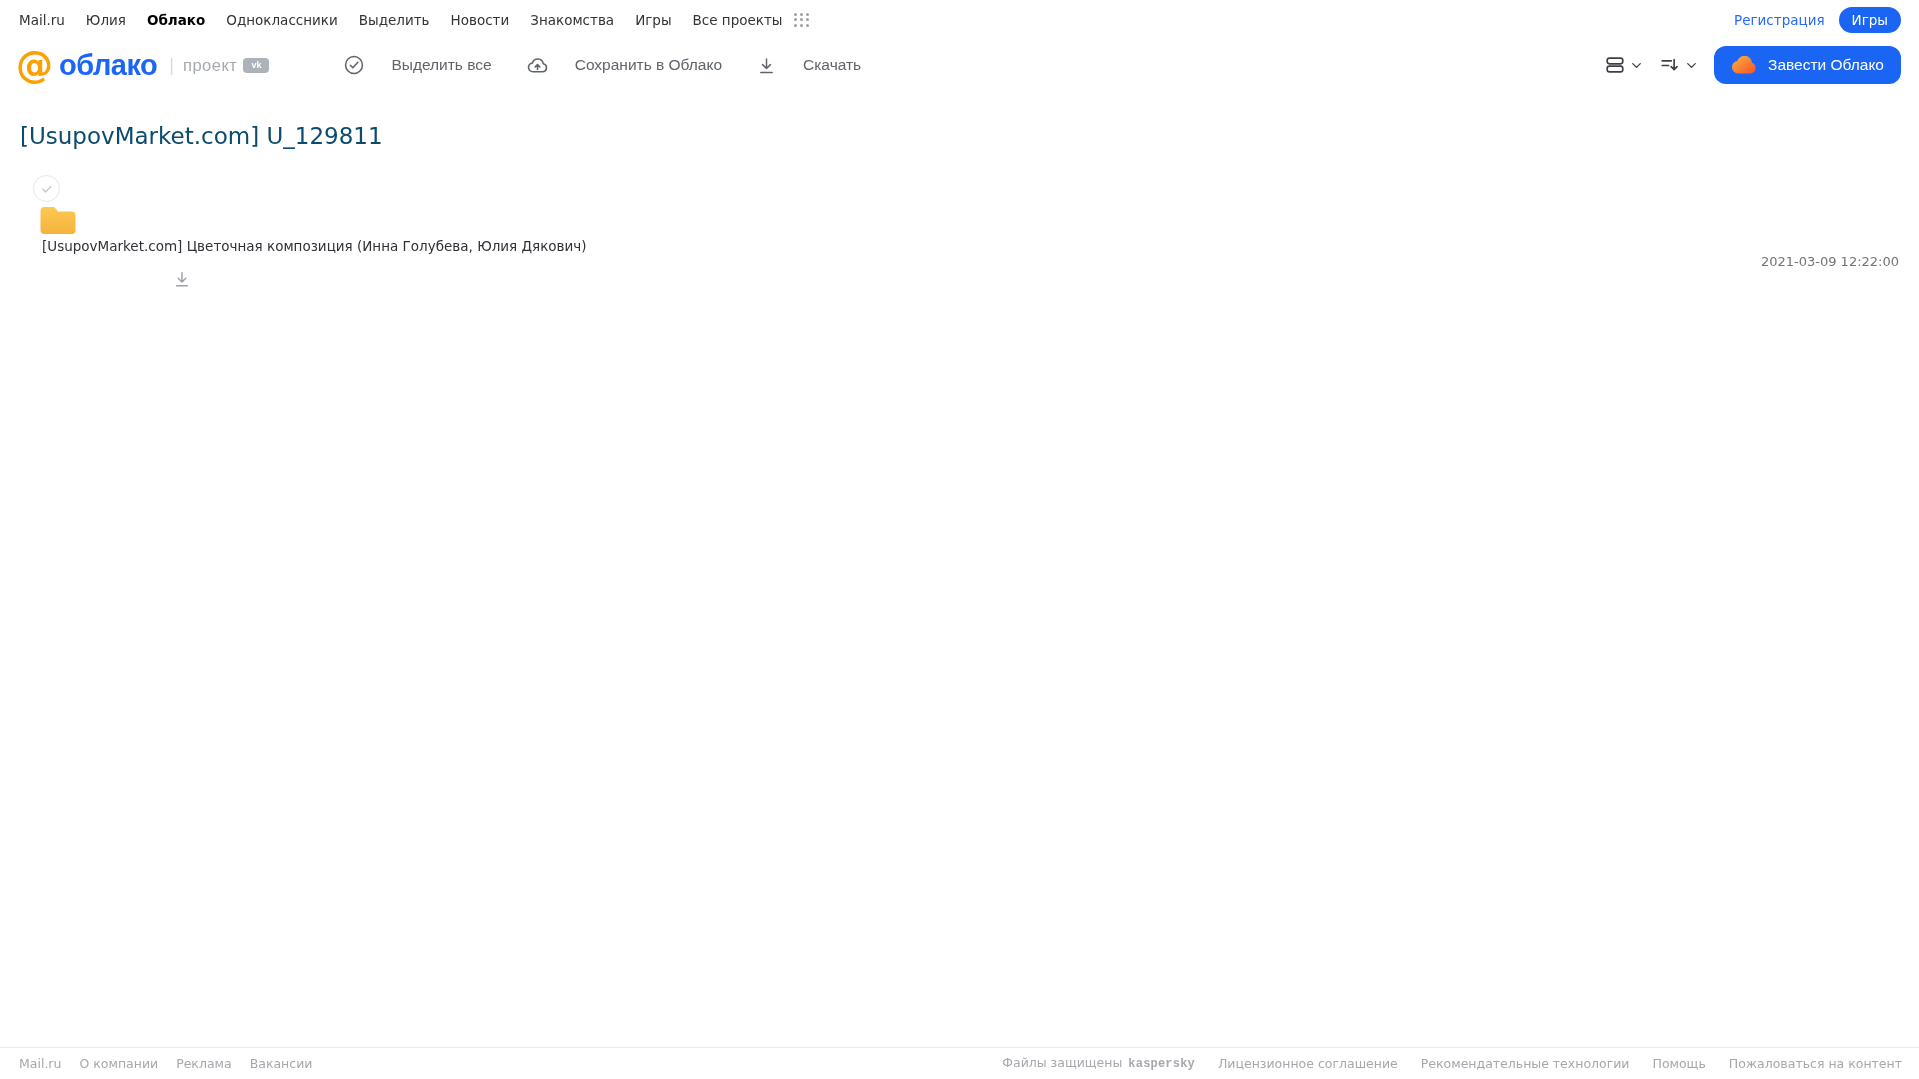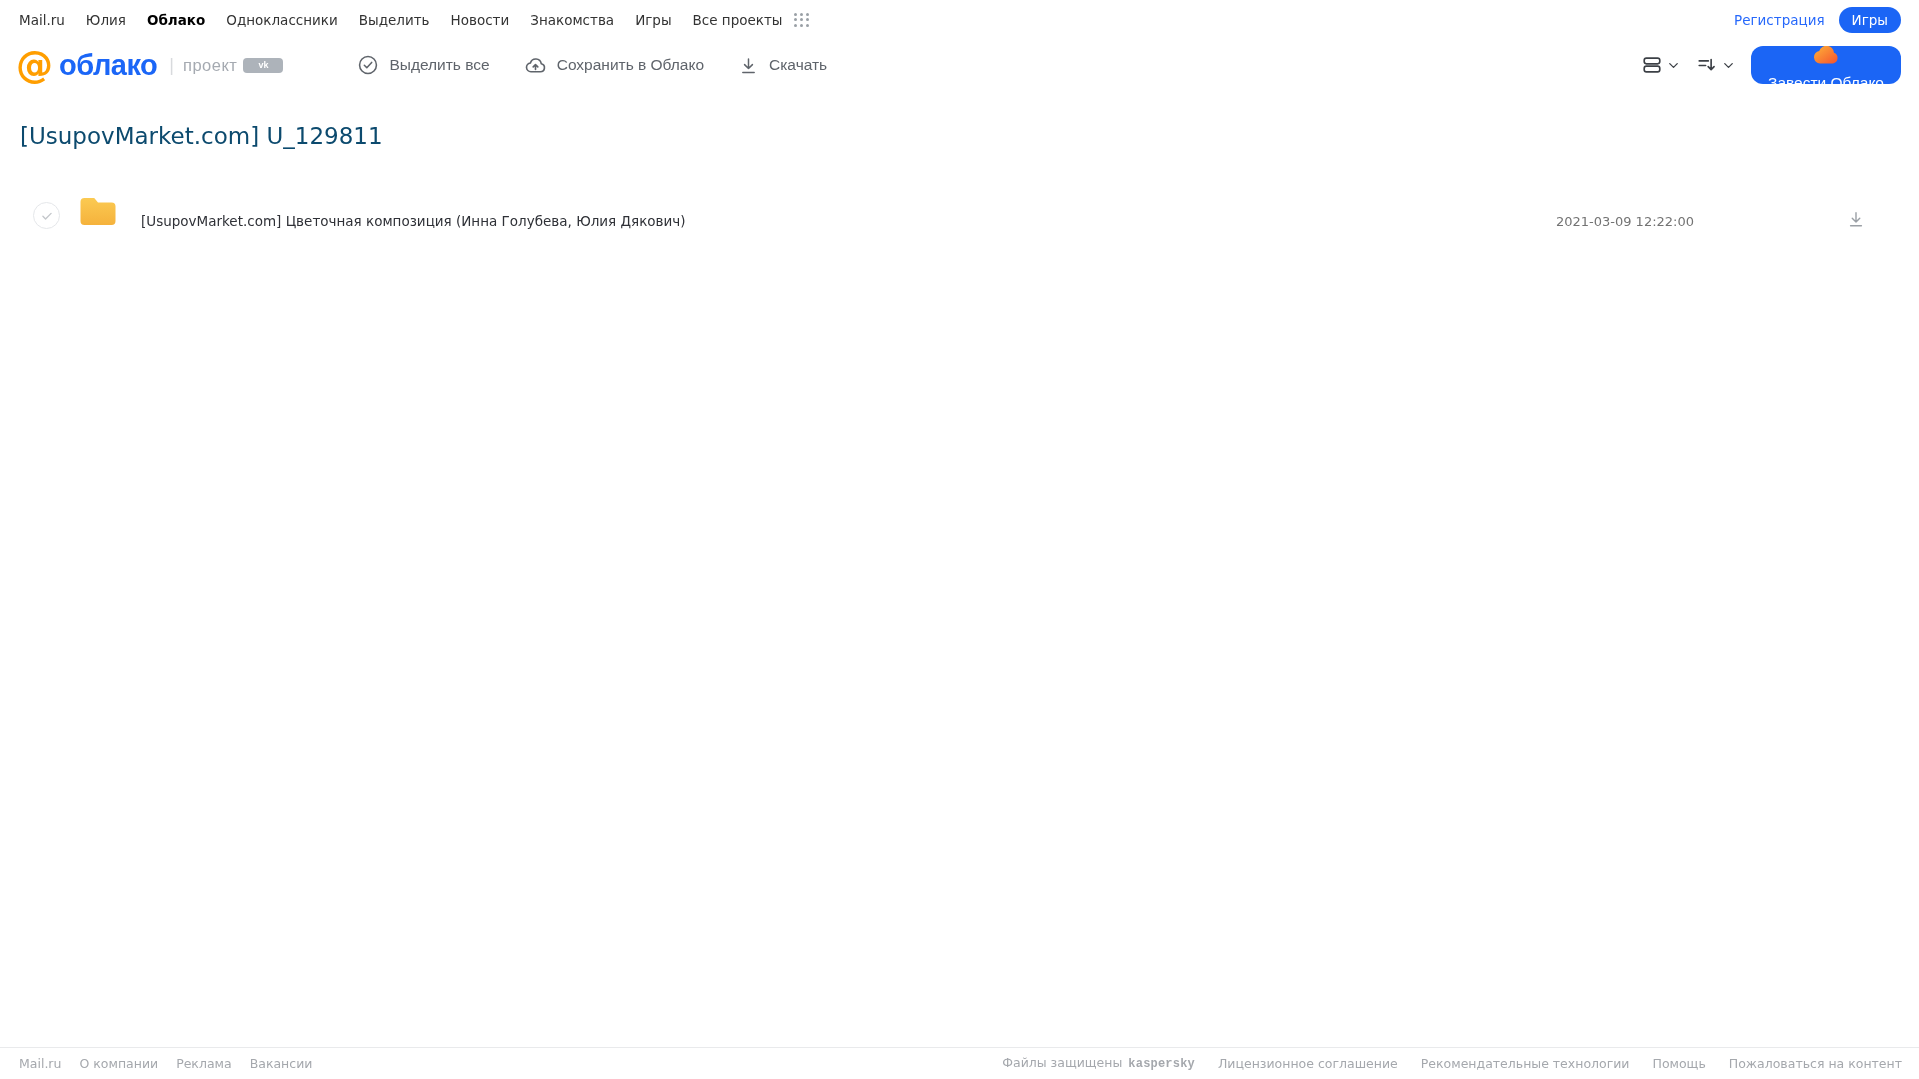--- a/index.html
+++ b/index.html
@@ -23,41 +23,41 @@
   
   .header { display:flex; align-items:center; padding:8px 18px 12px 16px; height:58px; }
   .logo { display:flex; align-items:center; cursor:pointer; }
   .logo-at { color:#ff9e00; font-size:37px; font-weight:700; line-height:30px;
              font-family:"DejaVu Sans", sans-serif; }
   .logo-word { color:#1b66f7; font-size:29px; font-weight:700; letter-spacing:-0.5px;
                margin-left:6px; line-height:30px; }
   .logo-divider { color:#d8dadd; font-size:18px; margin:0 9px 0 12px; font-weight:300; }
   .logo-project { color:#a5aab1; font-size:16.5px; letter-spacing:0.5px; }
   .vk-badge { display:inline-flex; align-items:center; justify-content:center;
-              width:40px; height:15px; background:#adb3ba; border-radius:4px;
+              width:26px; height:15px; background:#adb3ba; border-radius:4px;
               color:#fff; font-size:9px; font-weight:bold; margin-left:6px; vertical-align:1px; }
 
   .toolbar { display:flex; align-items:center; gap:34px; margin-left:74px; }
-  .tool-btn { display:flex; align-items:center; gap:10px; color:#5f646b; font-size:15.5px;
+  .tool-btn { display:flex; align-items:center; gap:26px; color:#5f646b; font-size:15.5px;
               cursor:pointer; background:none; border:none; font-family:inherit; white-space:nowrap; }
   .tool-btn svg { stroke:#5f646b; }
 
   .header-right { margin-left:auto; display:flex; align-items:center; gap:15px; }
   .icon-group { display:flex; align-items:center; gap:3px; cursor:pointer; }
   .icon-group svg { stroke:#3c4046; }
   .cloud-btn { display:flex; align-items:center; gap:10px; background:#1b65f5; color:#fff;
                border:none; border-radius:12px; height:38px; padding:0 17px; font-size:15.5px;
-               cursor:pointer; font-family:inherit;flex-direction:column; }
+               cursor:pointer; font-family:inherit; }
 
   
   .content { padding:0 20px; }
   .page-title { margin-top:27px; font-size:23px; font-weight:400; color:#0c4a6e;
                 font-family:"DejaVu Sans", sans-serif; }
 
-  .file-row { display:flex; align-items:flex-end; margin-top:26px; height:54px; cursor:pointer; }
+  .file-row { display:flex; align-items:flex-start; margin-top:26px; height:54px; cursor:pointer;flex-direction:column; }
   .row-check { width:27px; height:27px; border:1.5px solid #e5e7ea; border-radius:50%;
                background:#fff; display:flex; align-items:center; justify-content:center;
                margin-left:13px; flex:none; cursor:pointer; }
   .folder-ic { margin-left:17px; flex:none; }
   .row-name { margin-left:22px; color:#2f3137; font-size:13.5px; text-decoration:none;
               font-family:"DejaVu Sans", sans-serif; }
   .row-date { margin-left:auto; color:#737373; font-size:13px; white-space:nowrap;
               font-family:"DejaVu Sans", sans-serif; }
   .row-dl { margin-left:152px; margin-right:33px; cursor:pointer; display:flex; }
 

